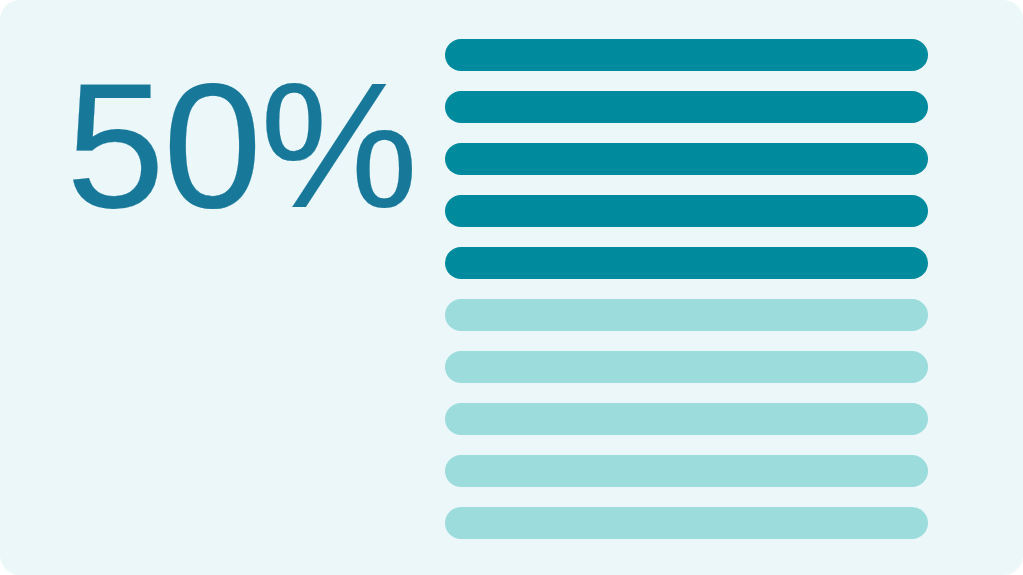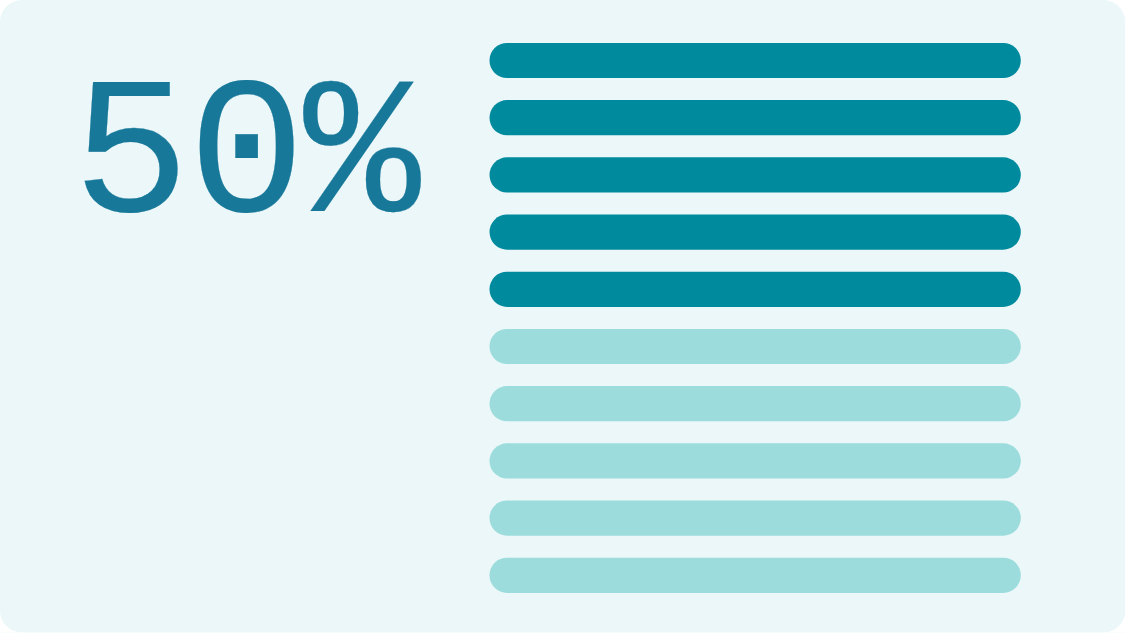--- a/index.html
+++ b/index.html
@@ -28,21 +28,21 @@
     position: absolute;
     left: 66px;
     top: 56px;
     width: 330px;
     height: 180px;
     display: flex;
     align-items: center;
     justify-content: flex-start;
   }
   .stat-value {
-    font-family: Liberation Mono, monospace;
+    font-family: Liberation Sans, sans-serif;
     font-size: 178px;
     line-height: 1;
     font-weight: 100;
     letter-spacing: -2px;
     white-space: nowrap;
     -webkit-text-stroke: 0.2px currentColor;
   }
 
   
   .bar-stack {

